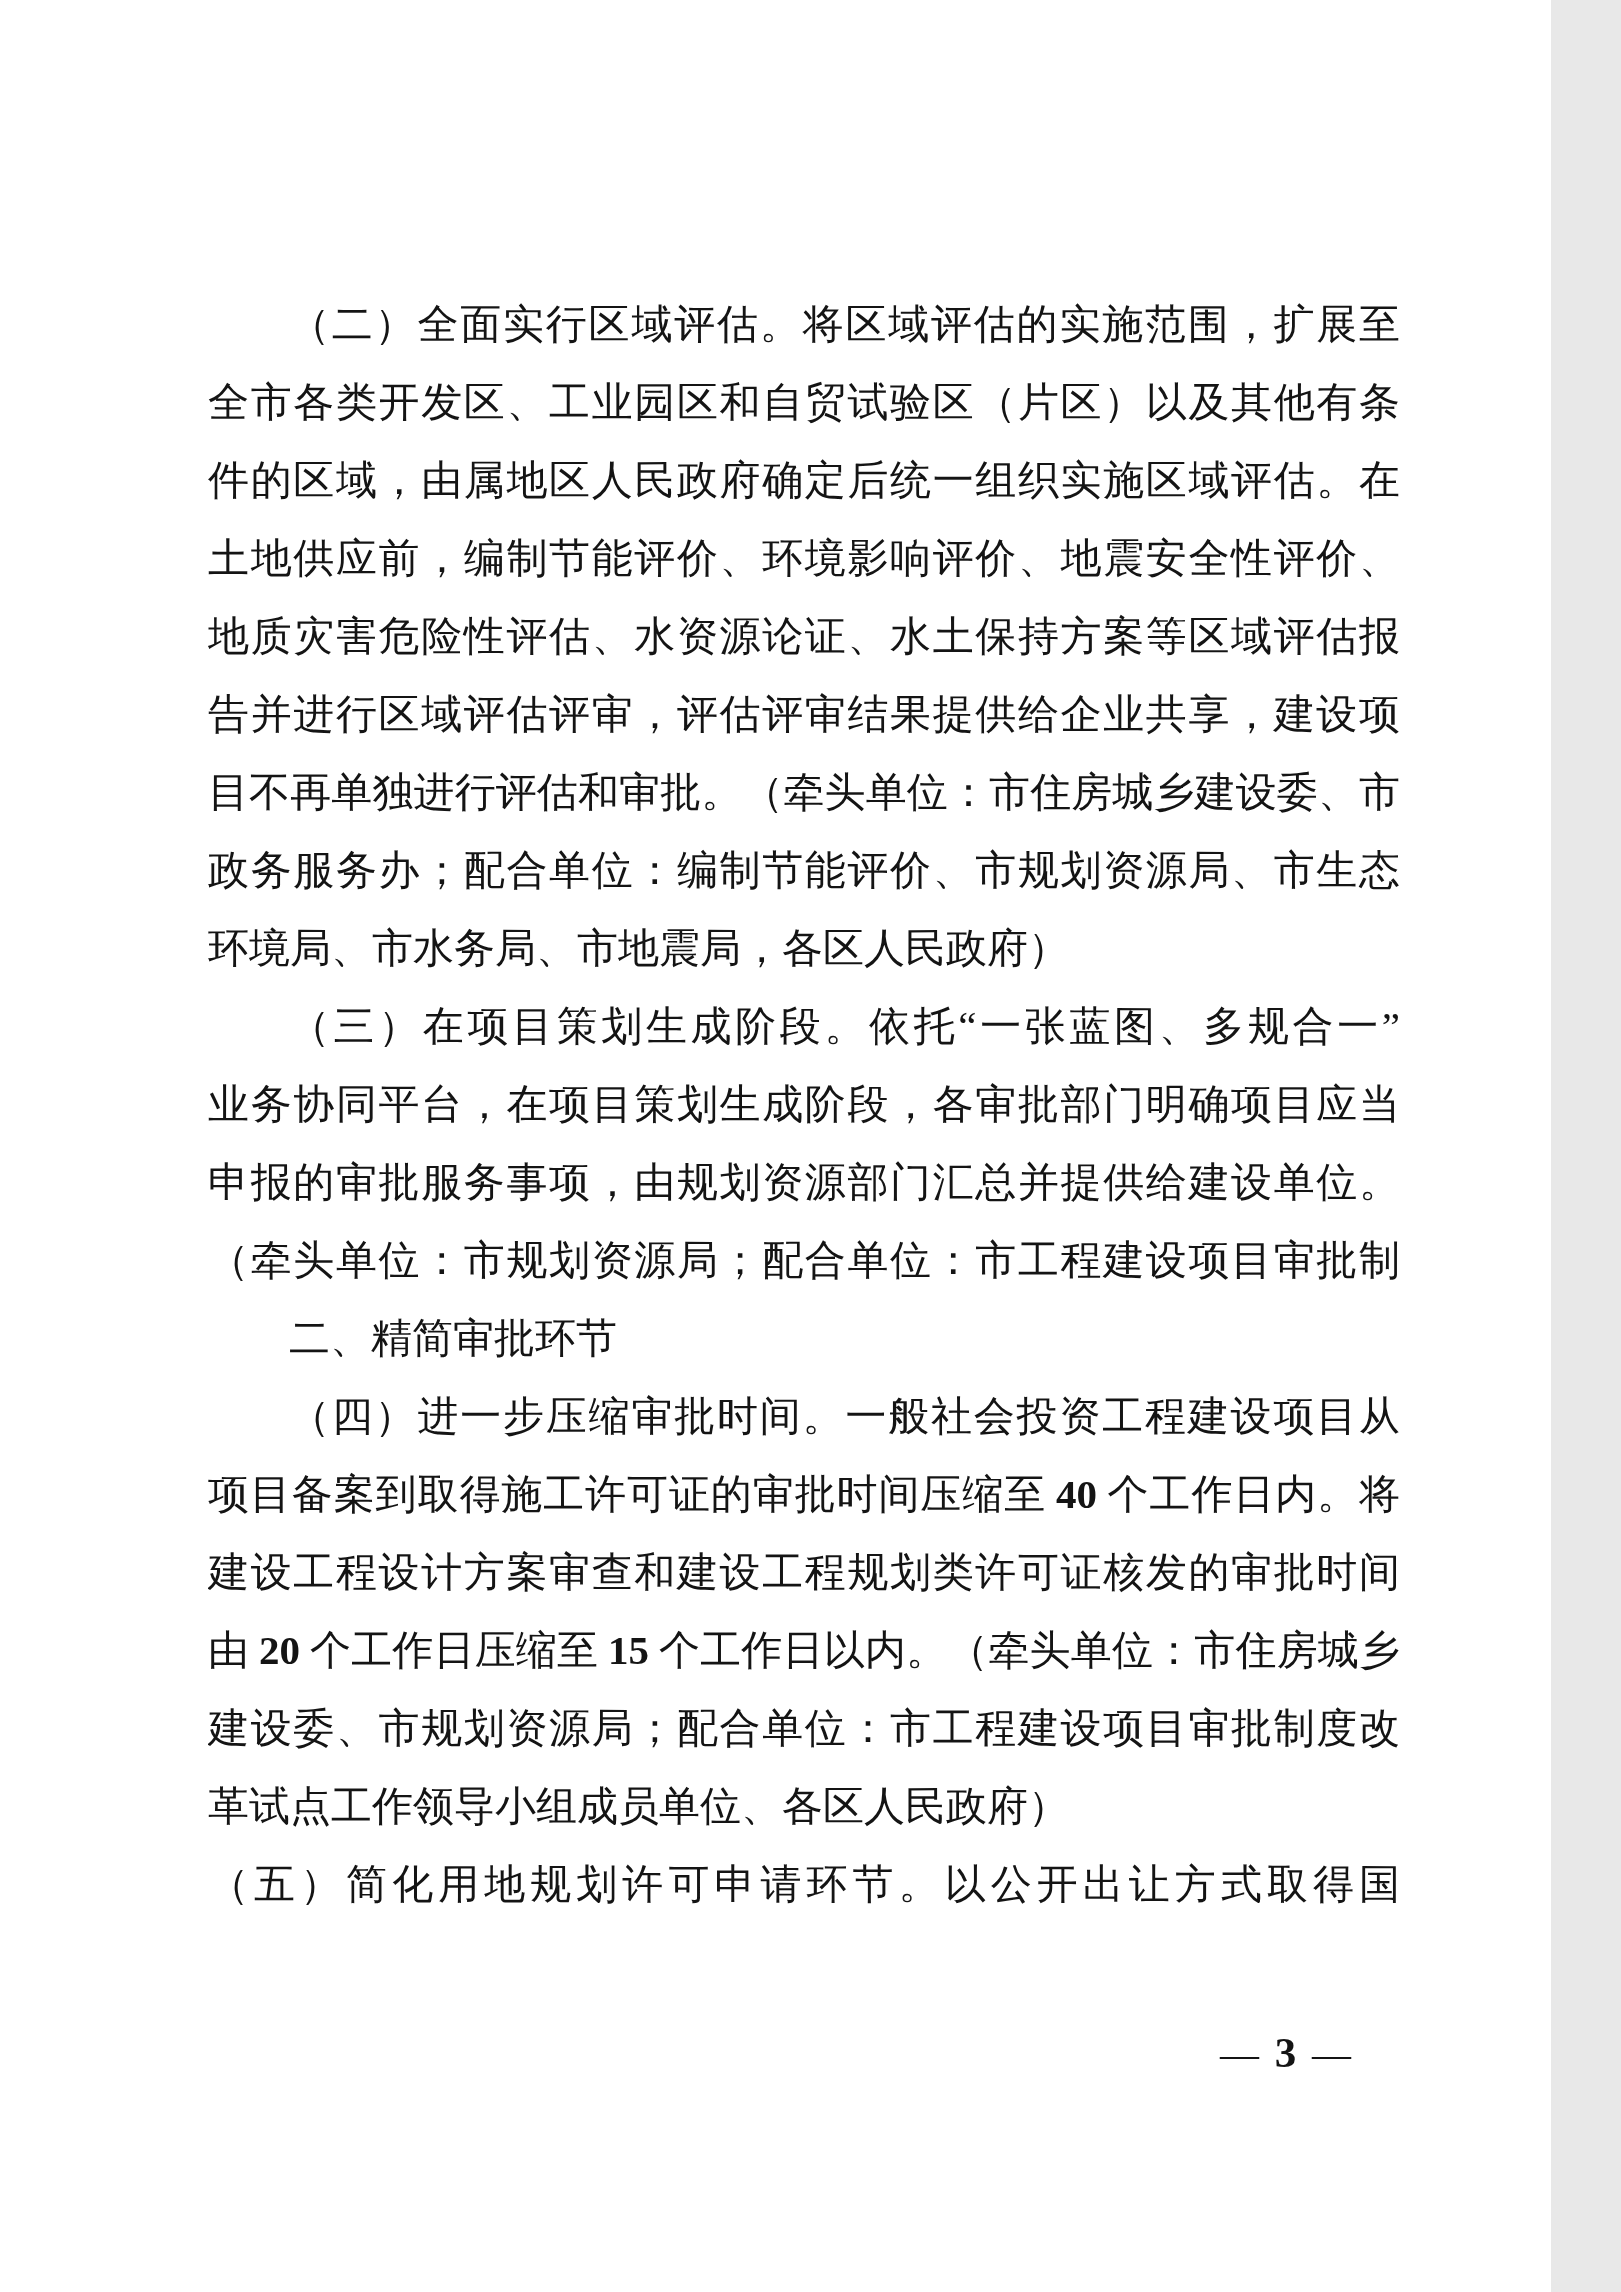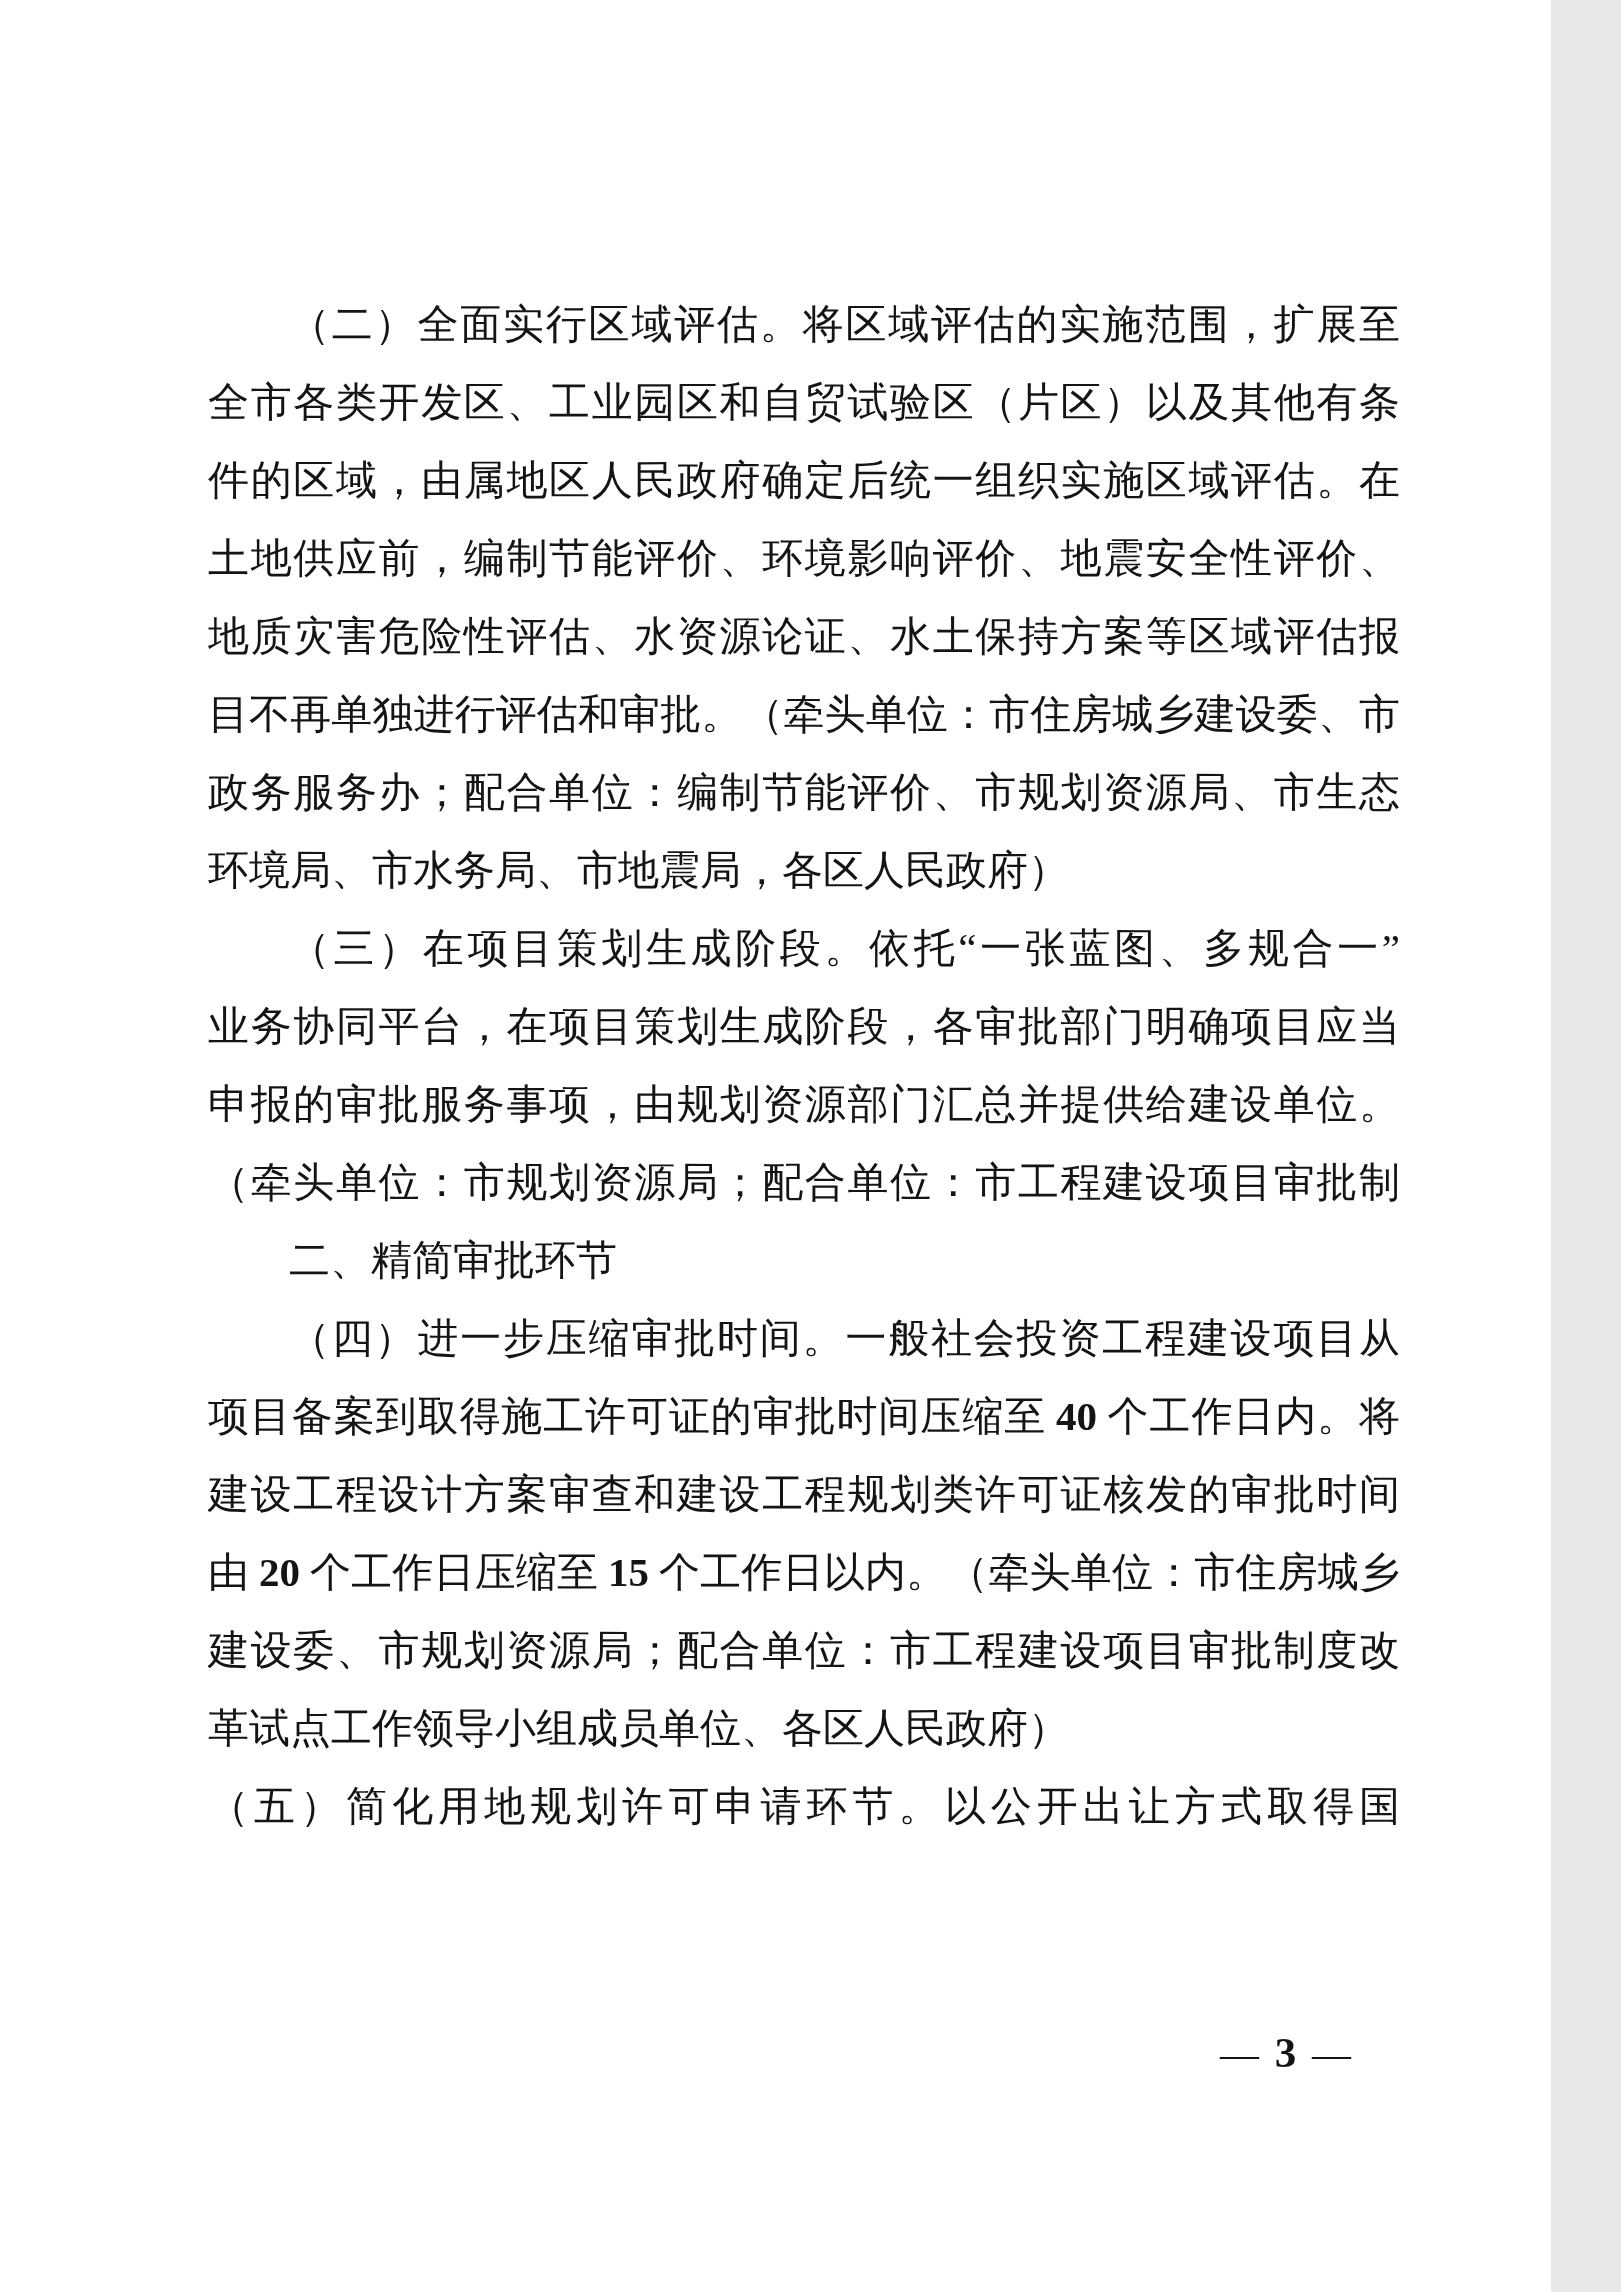--- a/index.html
+++ b/index.html
@@ -72,20 +72,21 @@
 </head>
 <body>
 
 <div class="page">
   <div class="textblock">
     <div class="line jf indent">（二）全面实行区域评估。将区域评估的实施范围，扩展至</div>
     <div class="line jf">全市各类开发区、工业园区和自贸试验区（片区）以及其他有条</div>
     <div class="line jf">件的区域，由属地区人民政府确定后统一组织实施区域评估。在</div>
     <div class="line jf">土地供应前，编制节能评价、环境影响评价、地震安全性评价、</div>
     <div class="line jf">地质灾害危险性评估、水资源论证、水土保持方案等区域评估报</div>
+    <div class="line jf">告并进行区域评估评审，评估评审结果提供给企业共享，建设项</div>
     <div class="line jf">目不再单独进行评估和审批。（牵头单位：市住房城乡建设委、市</div>
     <div class="line jf">政务服务办；配合单位：编制节能评价、市规划资源局、市生态</div>
     <div class="line left">环境局、市水务局、市地震局，各区人民政府）</div>
     <div class="line jf indent">（三）在项目策划生成阶段。依托“一张蓝图、多规合一”</div>
     <div class="line jf">业务协同平台，在项目策划生成阶段，各审批部门明确项目应当</div>
     <div class="line jf">申报的审批服务事项，由规划资源部门汇总并提供给建设单位。</div>
     <div class="line jf">（牵头单位：市规划资源局；配合单位：市工程建设项目审批制</div>
     <div class="line left heading indent">二、精简审批环节</div>
     <div class="line jf indent">（四）进一步压缩审批时间。一般社会投资工程建设项目从</div>
     <div class="line jf">

